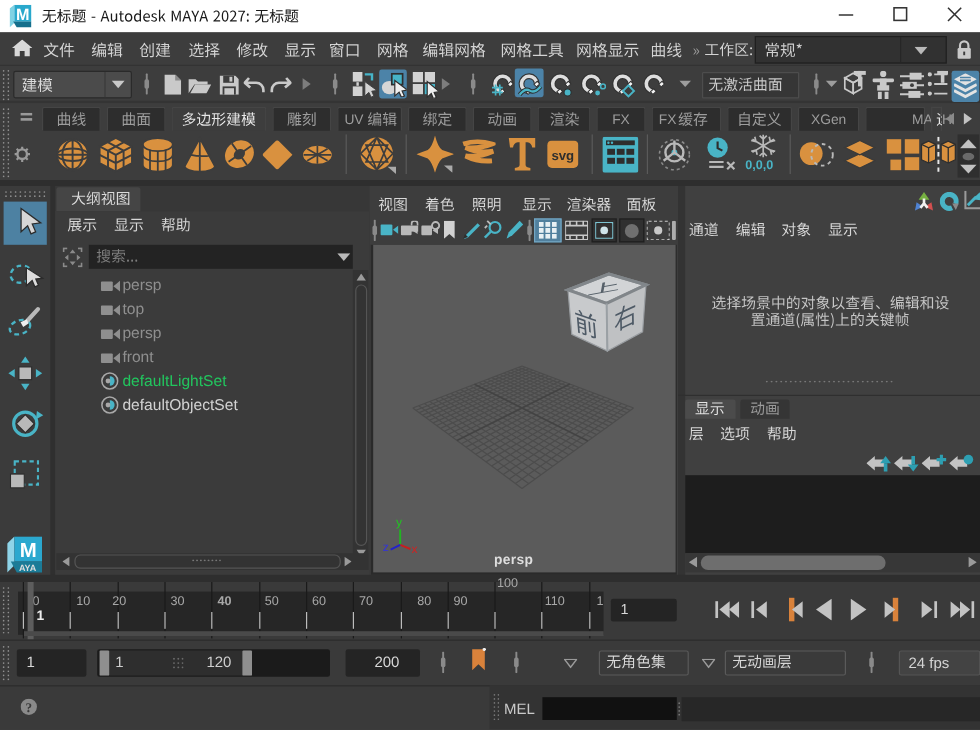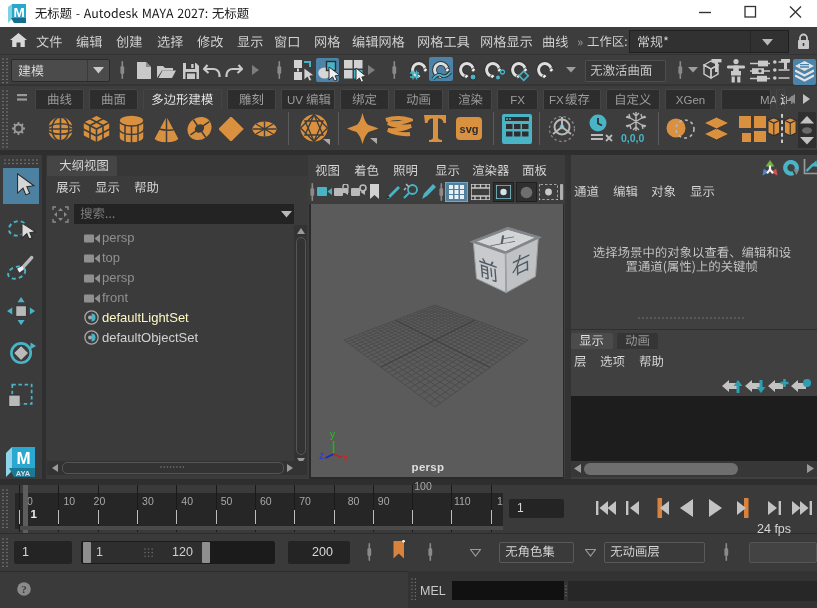--- a/index.html
+++ b/index.html
@@ -655,21 +655,21 @@
 <svg style="position:absolute;left:84px;top:293px;" width="16" height="11" viewBox="0 0 16 11">
       <rect x="0" y="1.5" width="10" height="8" rx="1" fill="#8f8f8f"></rect>
 <polygon points="10.5,5.5 16,1 16,10" fill="#8f8f8f"></polygon>
     </svg>
 <span style="position:absolute;left:102px;top:291px;font-family:'Liberation Sans',sans-serif;font-size:13px;color:#8f8f8f;font-weight:400;letter-spacing:0px;line-height:14.9px;white-space:pre">front</span>
 <svg style="position:absolute;left:84px;top:310px;" width="15" height="15" viewBox="0 0 15 15">
       <circle cx="7.5" cy="7.5" r="6.6" fill="none" stroke="#a8a8a8" stroke-width="1.3"></circle>
 <path d="M7.5 3.5 a4 4 0 0 1 0 8 Z" fill="#49b4c6"></path>
       <circle cx="6" cy="7.5" r="2" fill="#a8a8a8"></circle>
     </svg>
-<span style="position:absolute;left:102px;top:311px;font-family:'Liberation Sans',sans-serif;font-size:13px;color:#fef9c3;font-weight:400;letter-spacing:0px;line-height:14.9px;white-space:pre">defaultLightSet</span>
+<span style="position:absolute;left:102px;top:311px;font-family:'Liberation Sans',sans-serif;font-size:13px;color:#22c55e;font-weight:400;letter-spacing:0px;line-height:14.9px;white-space:pre">defaultLightSet</span>
 <svg style="position:absolute;left:84px;top:330px;" width="15" height="15" viewBox="0 0 15 15">
       <circle cx="7.5" cy="7.5" r="6.6" fill="none" stroke="#a8a8a8" stroke-width="1.3"></circle>
 <path d="M7.5 3.5 a4 4 0 0 1 0 8 Z" fill="#49b4c6"></path>
       <circle cx="6" cy="7.5" r="2" fill="#a8a8a8"></circle>
     </svg>
 <span style="position:absolute;left:102px;top:331px;font-family:'Liberation Sans',sans-serif;font-size:13px;color:#d2d2d2;font-weight:400;letter-spacing:0px;line-height:14.9px;white-space:pre">defaultObjectSet</span>
 <div style="position:absolute;left:294px;top:225px;width:13px;height:250px;background:#333333;"></div>
 <svg style="position:absolute;left:297px;top:228px;" width="8" height="6" viewBox="0 0 8 6">
       <polygon points="4,0 8,6 0,6" fill="#9a9a9a"></polygon>
     </svg>
@@ -964,21 +964,21 @@
 <div style="position:absolute;left:58.4px;top:485px;width:1px;height:47px;background:#1a1a1a;"></div>
 <span style="position:absolute;left:54.3px;width:30px;text-align:center;top:495px;font-family:'Liberation Sans',sans-serif;font-size:10.5px;color:#a8a8a8;font-weight:400;letter-spacing:0px;line-height:12.1px;white-space:pre">10</span>
 <div style="position:absolute;left:58.4px;top:510px;width:1px;height:14px;background:#bcbcbc;"></div>
 <div style="position:absolute;left:97.69999999999999px;top:485px;width:1px;height:47px;background:#1a1a1a;"></div>
 <span style="position:absolute;left:93.6px;width:30px;top:495px;font-family:'Liberation Sans',sans-serif;font-size:10.5px;color:#a8a8a8;font-weight:400;letter-spacing:0px;line-height:12.1px;white-space:pre">20</span>
 <div style="position:absolute;left:97.69999999999999px;top:510px;width:1px;height:14px;background:#bcbcbc;"></div>
 <div style="position:absolute;left:137.0px;top:485px;width:1px;height:47px;background:#1a1a1a;"></div>
 <span style="position:absolute;left:132.9px;width:30px;text-align:center;top:495px;font-family:'Liberation Sans',sans-serif;font-size:10.5px;color:#a8a8a8;font-weight:400;letter-spacing:0px;line-height:12.1px;white-space:pre">30</span>
 <div style="position:absolute;left:137.0px;top:510px;width:1px;height:14px;background:#bcbcbc;"></div>
 <div style="position:absolute;left:176.29999999999998px;top:485px;width:1px;height:47px;background:#1a1a1a;"></div>
-<span style="position:absolute;left:172.2px;width:30px;text-align:center;top:495px;font-family:'Liberation Sans',sans-serif;font-size:10.5px;color:#a8a8a8;font-weight:400;letter-spacing:0px;line-height:12.1px;white-space:pre">40</span>
+<span style="position:absolute;left:172.2px;width:30px;text-align:center;top:495px;font-family:'Liberation Sans',sans-serif;font-size:10.5px;color:#a8a8a8;font-weight:700;letter-spacing:0px;line-height:12.1px;white-space:pre">40</span>
 <div style="position:absolute;left:176.29999999999998px;top:510px;width:1px;height:14px;background:#bcbcbc;"></div>
 <div style="position:absolute;left:215.6px;top:485px;width:1px;height:47px;background:#1a1a1a;"></div>
 <span style="position:absolute;left:211.5px;width:30px;text-align:center;top:495px;font-family:'Liberation Sans',sans-serif;font-size:10.5px;color:#a8a8a8;font-weight:400;letter-spacing:0px;line-height:12.1px;white-space:pre">50</span>
 <div style="position:absolute;left:215.6px;top:510px;width:1px;height:14px;background:#bcbcbc;"></div>
 <div style="position:absolute;left:254.89999999999998px;top:485px;width:1px;height:47px;background:#1a1a1a;"></div>
 <span style="position:absolute;left:250.79999999999995px;width:30px;text-align:center;top:495px;font-family:'Liberation Sans',sans-serif;font-size:10.5px;color:#a8a8a8;font-weight:400;letter-spacing:0px;line-height:12.1px;white-space:pre">60</span>
 <div style="position:absolute;left:254.89999999999998px;top:510px;width:1px;height:14px;background:#bcbcbc;"></div>
 <div style="position:absolute;left:294.2px;top:485px;width:1px;height:47px;background:#1a1a1a;"></div>
 <span style="position:absolute;left:290.09999999999997px;width:30px;text-align:center;top:495px;font-family:'Liberation Sans',sans-serif;font-size:10.5px;color:#a8a8a8;font-weight:400;letter-spacing:0px;line-height:12.1px;white-space:pre">70</span>
 <div style="position:absolute;left:294.2px;top:510px;width:1px;height:14px;background:#bcbcbc;"></div>
@@ -1111,21 +1111,21 @@
     </svg>
 <div style="position:absolute;left:604px;top:542px;width:101px;height:21px;background:transparent;border:1px solid #5a5a5a;border-radius:2px;"></div>
 <svg class="" style="position:absolute;left:610.0px;top:545.0px;overflow:visible" width="50" height="14" viewBox="0 -11.00 50 14.12">
       <path fill="#d8d8d8" d="M1.4 -9.7V-8.7H5.6C5.5 -7.9 5.5 -6.9 5.4 -6H0.7V-5.1H5.2C4.7 -2.9 3.5 -0.9 0.5 0.2C0.7 0.4 1 0.8 1.1 1C4.4 -0.3 5.6 -2.6 6.1 -5.1H6.4V-0.8C6.4 0.4 6.7 0.7 8 0.7C8.3 0.7 10.1 0.7 10.4 0.7C11.6 0.7 11.9 0.2 12 -1.8C11.7 -1.9 11.3 -2 11.1 -2.2C11 -0.5 10.9 -0.2 10.3 -0.2C9.9 -0.2 8.4 -0.2 8.1 -0.2C7.5 -0.2 7.4 -0.3 7.4 -0.8V-5.1H11.9V-6H6.3C6.4 -6.9 6.5 -7.8 6.5 -8.7H11.2V-9.7Z M13.6 -9.5V-8.6H18.4V-9.5ZM20.7 -10.3C20.7 -9.4 20.7 -8.5 20.6 -7.6H18.8V-6.7H20.6C20.4 -3.9 19.9 -1.2 18.2 0.3C18.5 0.5 18.8 0.8 19 1C20.8 -0.8 21.3 -3.6 21.5 -6.7H23.4C23.2 -2.3 23.1 -0.6 22.7 -0.2C22.6 -0.1 22.5 -0.1 22.2 -0.1C22 -0.1 21.3 -0.1 20.6 -0.1C20.8 0.2 20.9 0.5 20.9 0.8C21.6 0.9 22.3 0.9 22.6 0.8C23.1 0.8 23.3 0.7 23.6 0.3C24 -0.2 24.1 -2 24.3 -7.1C24.3 -7.3 24.3 -7.6 24.3 -7.6H21.6C21.6 -8.5 21.6 -9.4 21.6 -10.3ZM13.6 -0.6 13.6 -0.6V-0.5C13.9 -0.7 14.4 -0.9 17.8 -1.6L18.1 -0.8L18.9 -1.1C18.7 -2 18.1 -3.4 17.6 -4.6L16.9 -4.4C17.1 -3.8 17.4 -3.1 17.6 -2.4L14.6 -1.8C15.1 -2.9 15.6 -4.3 15.9 -5.6H18.7V-6.5H13.2V-5.6H14.9C14.6 -4.2 14.1 -2.7 13.9 -2.3C13.7 -1.8 13.5 -1.5 13.3 -1.4C13.4 -1.2 13.6 -0.7 13.6 -0.6Z M26.1 -9.7V-8.8H36.4V-9.7ZM28.2 -7.4V-1.8H34.2V-7.4ZM29 -4.2H30.8V-2.6H29ZM31.6 -4.2H33.4V-2.6H31.6ZM29 -6.6H30.8V-5H29ZM31.6 -6.6H33.4V-5H31.6ZM26.1 -6.6V0.4H35.5V1H36.4V-6.7H35.5V-0.5H27.1V-6.6Z M41.3 -5.7V-4.9H48.4V-5.7ZM40.1 -9.1H47.6V-7.6H40.1ZM39.2 -9.9V-6.2C39.2 -4.2 39 -1.5 37.9 0.5C38.1 0.6 38.5 0.8 38.7 1C39.9 -1.1 40.1 -4.1 40.1 -6.2V-6.8H48.6V-9.9ZM41.1 0.8C41.5 0.7 42.1 0.6 47.5 0.2C47.7 0.6 47.9 0.9 48 1.1L48.9 0.7C48.5 -0.1 47.6 -1.4 46.9 -2.4L46.1 -2C46.4 -1.6 46.8 -1 47.1 -0.5L42.2 -0.2C42.9 -0.9 43.6 -1.8 44.2 -2.7H49.3V-3.6H40.5V-2.7H43C42.4 -1.8 41.7 -0.9 41.5 -0.7C41.2 -0.3 41 -0.1 40.8 -0.1C40.9 0.2 41 0.6 41.1 0.8Z"></path>
     </svg>
 <svg style="position:absolute;left:724px;top:543px;" width="5" height="18" viewBox="0 0 5 18">
       <rect x="1.5" y="0" width="1.6" height="18" rx="0.8" fill="#8a8a8a"></rect>
       <rect x="0.4" y="5" width="3.8" height="8" rx="1.5" fill="#8a8a8a"></rect>
     </svg>
 <div style="position:absolute;left:749px;top:542px;width:68px;height:21px;background:#434343;border:1px solid #555;border-radius:2px;"></div>
-<span style="position:absolute;left:757px;top:522px;font-family:'Liberation Sans',sans-serif;font-size:12.5px;color:#d4d4d4;font-weight:400;letter-spacing:0px;line-height:14.4px;white-space:pre">24 fps</span>
+<span style="position:absolute;left:757px;top:546px;font-family:'Liberation Sans',sans-serif;font-size:12.5px;color:#d4d4d4;font-weight:400;letter-spacing:0px;line-height:14.4px;white-space:pre">24 fps</span>
 <div style="position:absolute;left:0px;top:571px;width:817px;height:37px;background:#3a3a3a;"></div>
 <div style="position:absolute;left:0px;top:571px;width:817px;height:1px;background:#2c2c2c;"></div>
 <svg style="position:absolute;left:17px;top:582px;" width="14" height="14" viewBox="0 0 14 14">
       <circle cx="7" cy="7" r="6.8" fill="#8a8a8a"></circle>
 <text x="7" y="11.2" font-family="Liberation Serif" font-size="11" font-weight="bold" fill="#3a3a3a" text-anchor="middle">?</text>
     </svg>
 <div style="position:absolute;left:408px;top:571px;width:409px;height:37px;background:#333333;"></div>
 <svg style="position:absolute;left:411px;top:578px;" width="5.4" height="22.4" viewBox="0 0 5.4 22.4">
       <circle cx="1.0" cy="1.0" r="0.7" fill="#777"></circle>
       <circle cx="1.0" cy="4.4" r="0.7" fill="#777"></circle>

